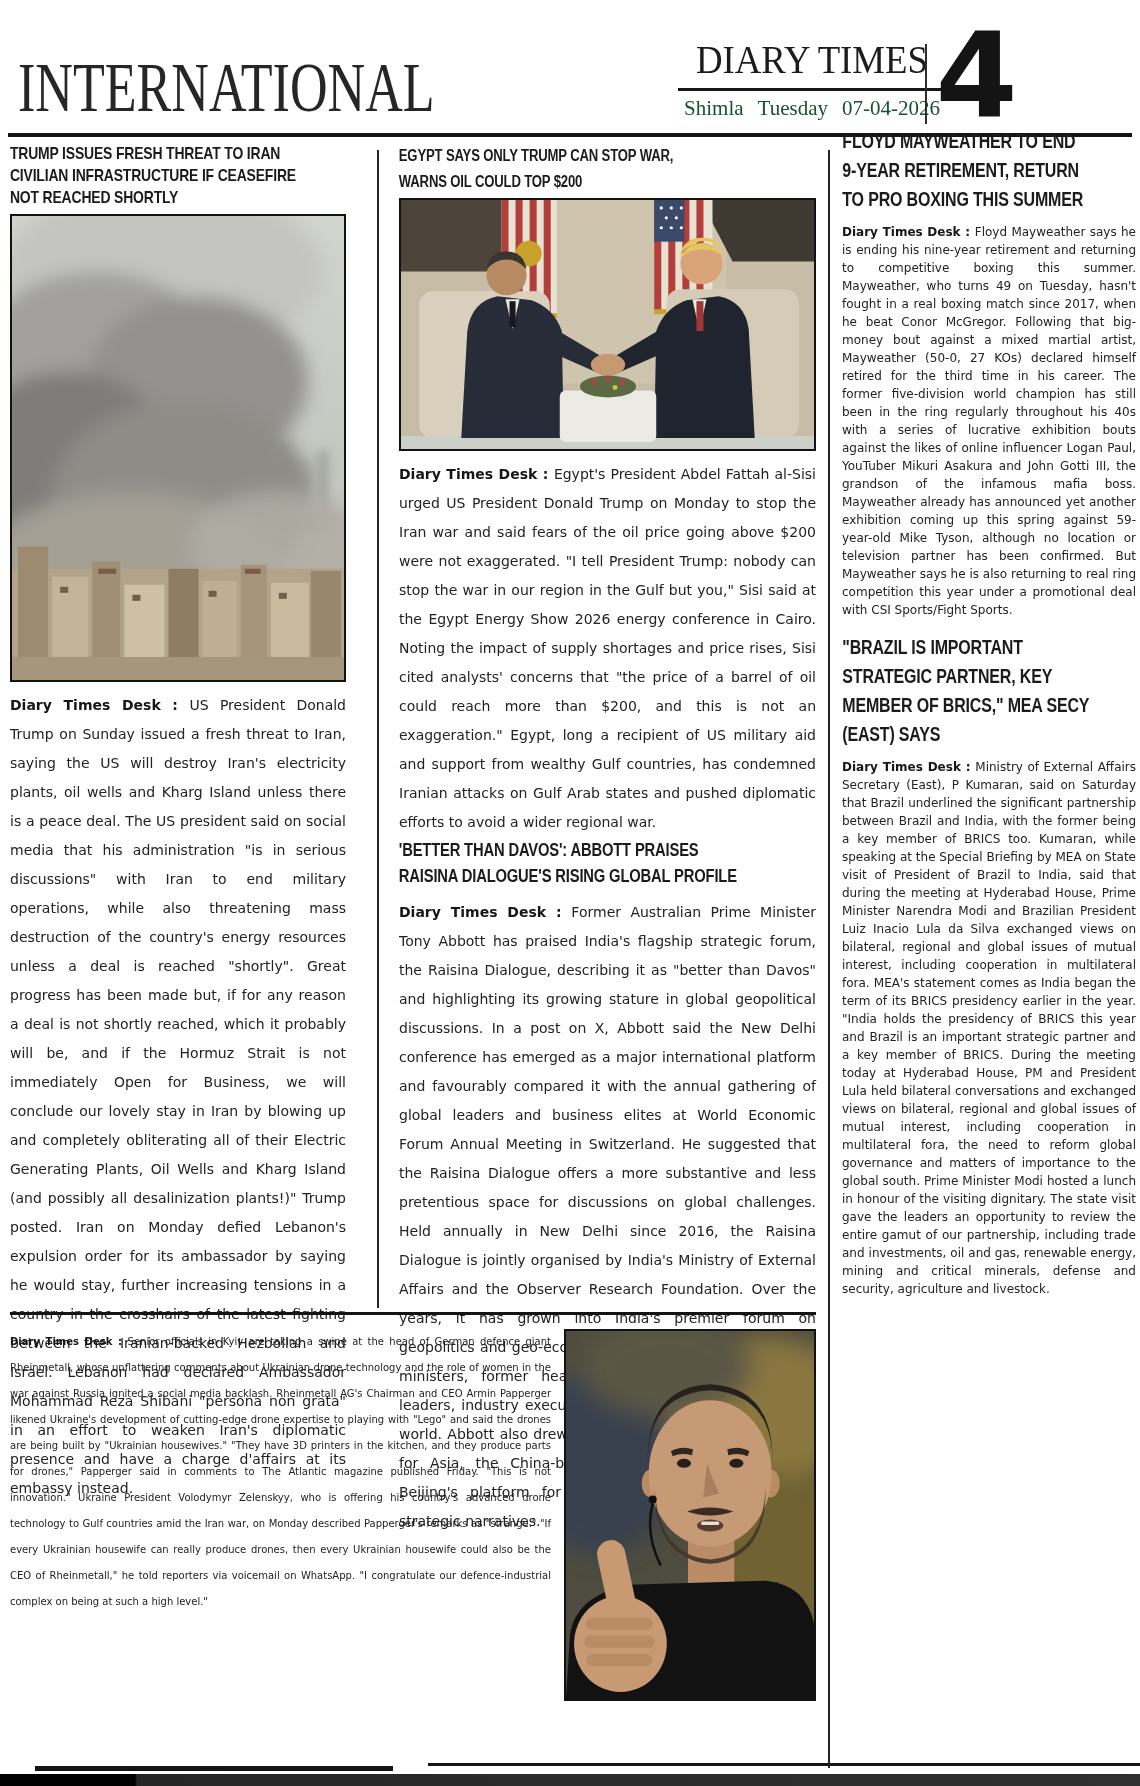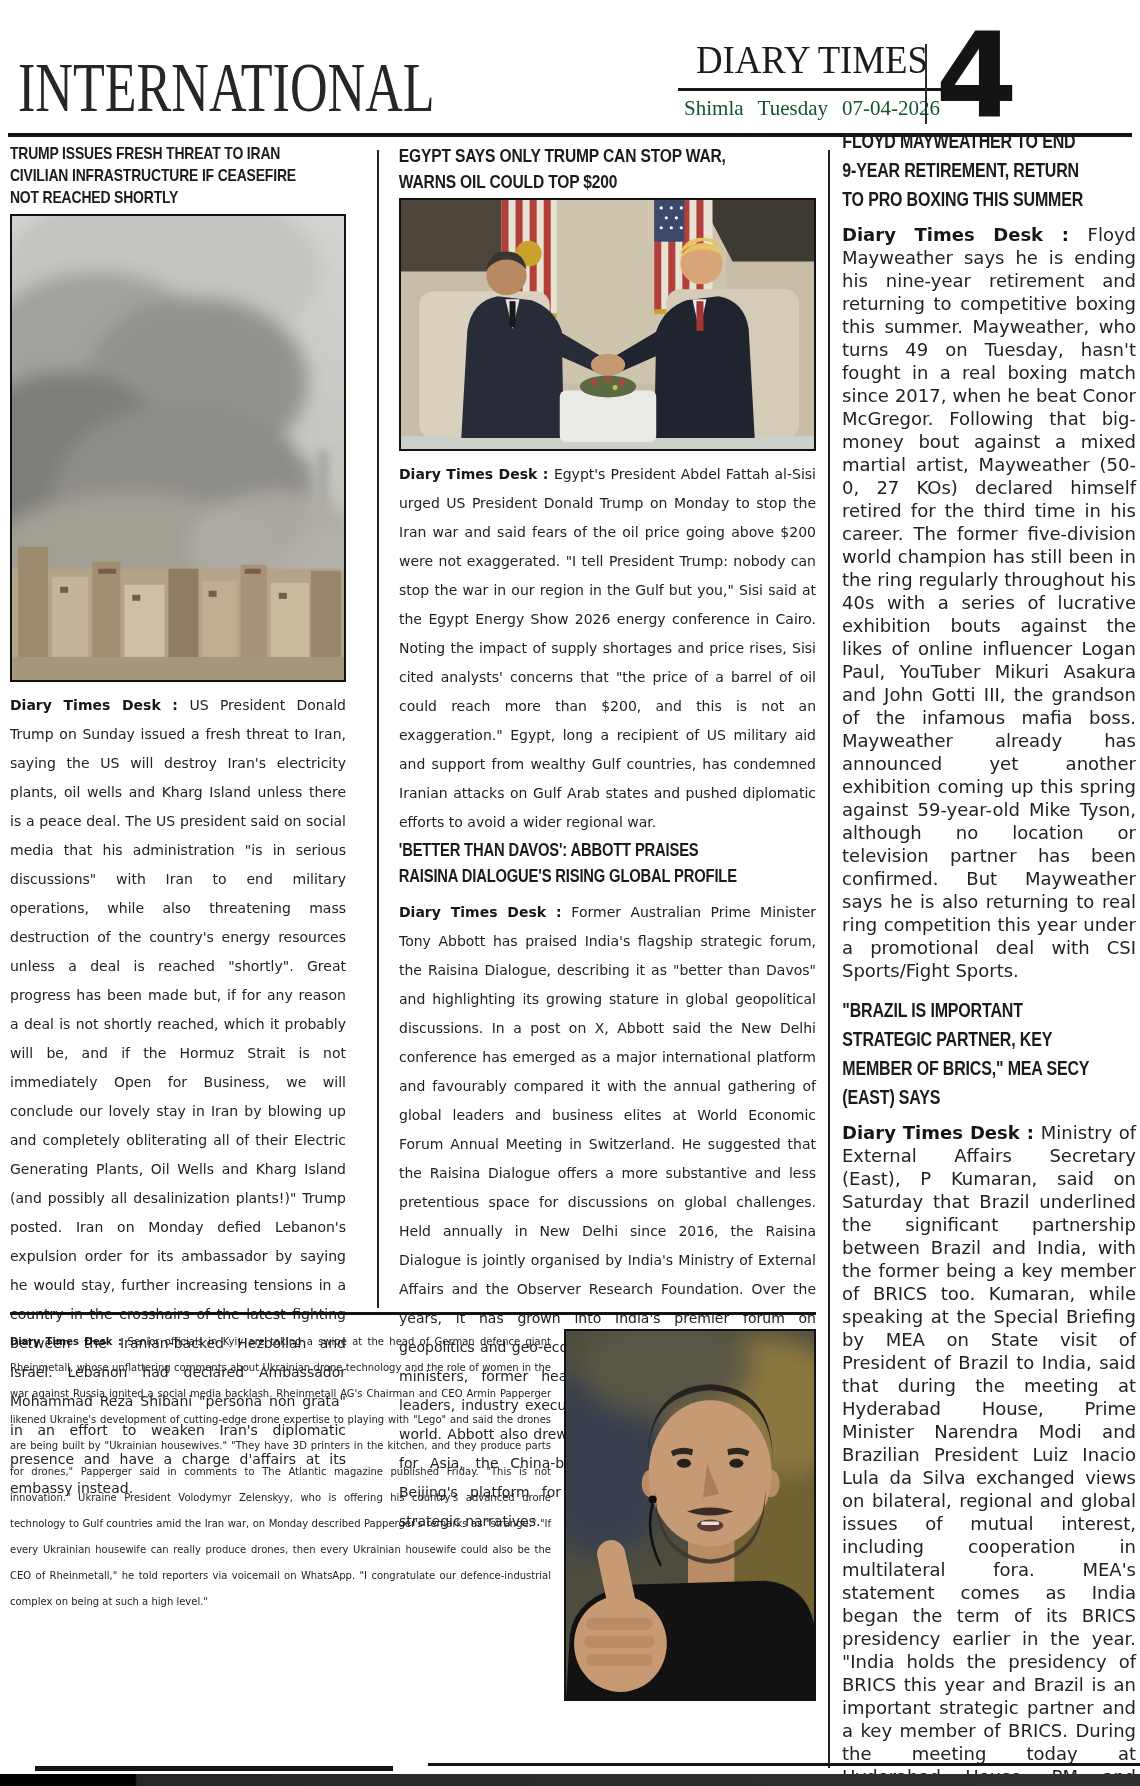--- a/index.html
+++ b/index.html
@@ -26,28 +26,28 @@
   .col-mid{left:399px;top:143px;width:417px;}
   .col-right{left:842px;top:127px;width:294px;}
   .vrule{position:absolute;width:2px;background:#242424;}
   .vrule-1{left:377px;top:150px;height:1158px;}
   .vrule-2{left:828px;top:150px;height:1618px;}
   
   .h{font-family:"Liberation Sans",sans-serif;font-weight:700;color:#1b1b1b;margin:0;}
   .h .cx{display:block;white-space:pre-line;width:122%;margin-left:-11%;
          transform:scaleX(0.82);transform-origin:50% 0;letter-spacing:-0.2px;}
   .h-iran{font-size:17px;line-height:22px;}
-  .h-egypt{font-size:19px;line-height:26px;}
+  .h-egypt{font-size:16px;line-height:26px;}
   .h-davos{font-size:18px;line-height:26px;margin-top:0;}
   .h-mayweather{font-size:19.5px;line-height:29px;}
   .h-brics{font-size:19.5px;line-height:29px;margin-top:14px;}
   .h-ukraine{font-size:20px;line-height:31px;}
   
   .body{font-size:14px;line-height:29px;text-align:justify;margin:9px 0 0;color:#222;}
-  .col-right .body{font-size:18px;line-height:23px;}
+  .col-right .body{font-size:12px;line-height:18px;}
   .byline{font-weight:700;color:#161616;}
   
   .photo{box-sizing:border-box;border:2.5px solid #121212;background:#cfcfcb;overflow:hidden;}
   .photo svg{display:block;width:100%;height:100%;}
   .photo-iran{width:336px;height:468px;margin-top:5px;}
   .photo-egypt{width:417px;height:253px;margin-top:3px;}
   .photo-zel{float:right;width:252px;height:372px;margin-left:13px;margin-bottom:2px;}
   
   .ukr-rule{position:absolute;left:10px;top:1312px;width:806px;height:3px;background:#141414;}
   .ukraine{position:absolute;left:10px;top:1320px;width:806px;}

